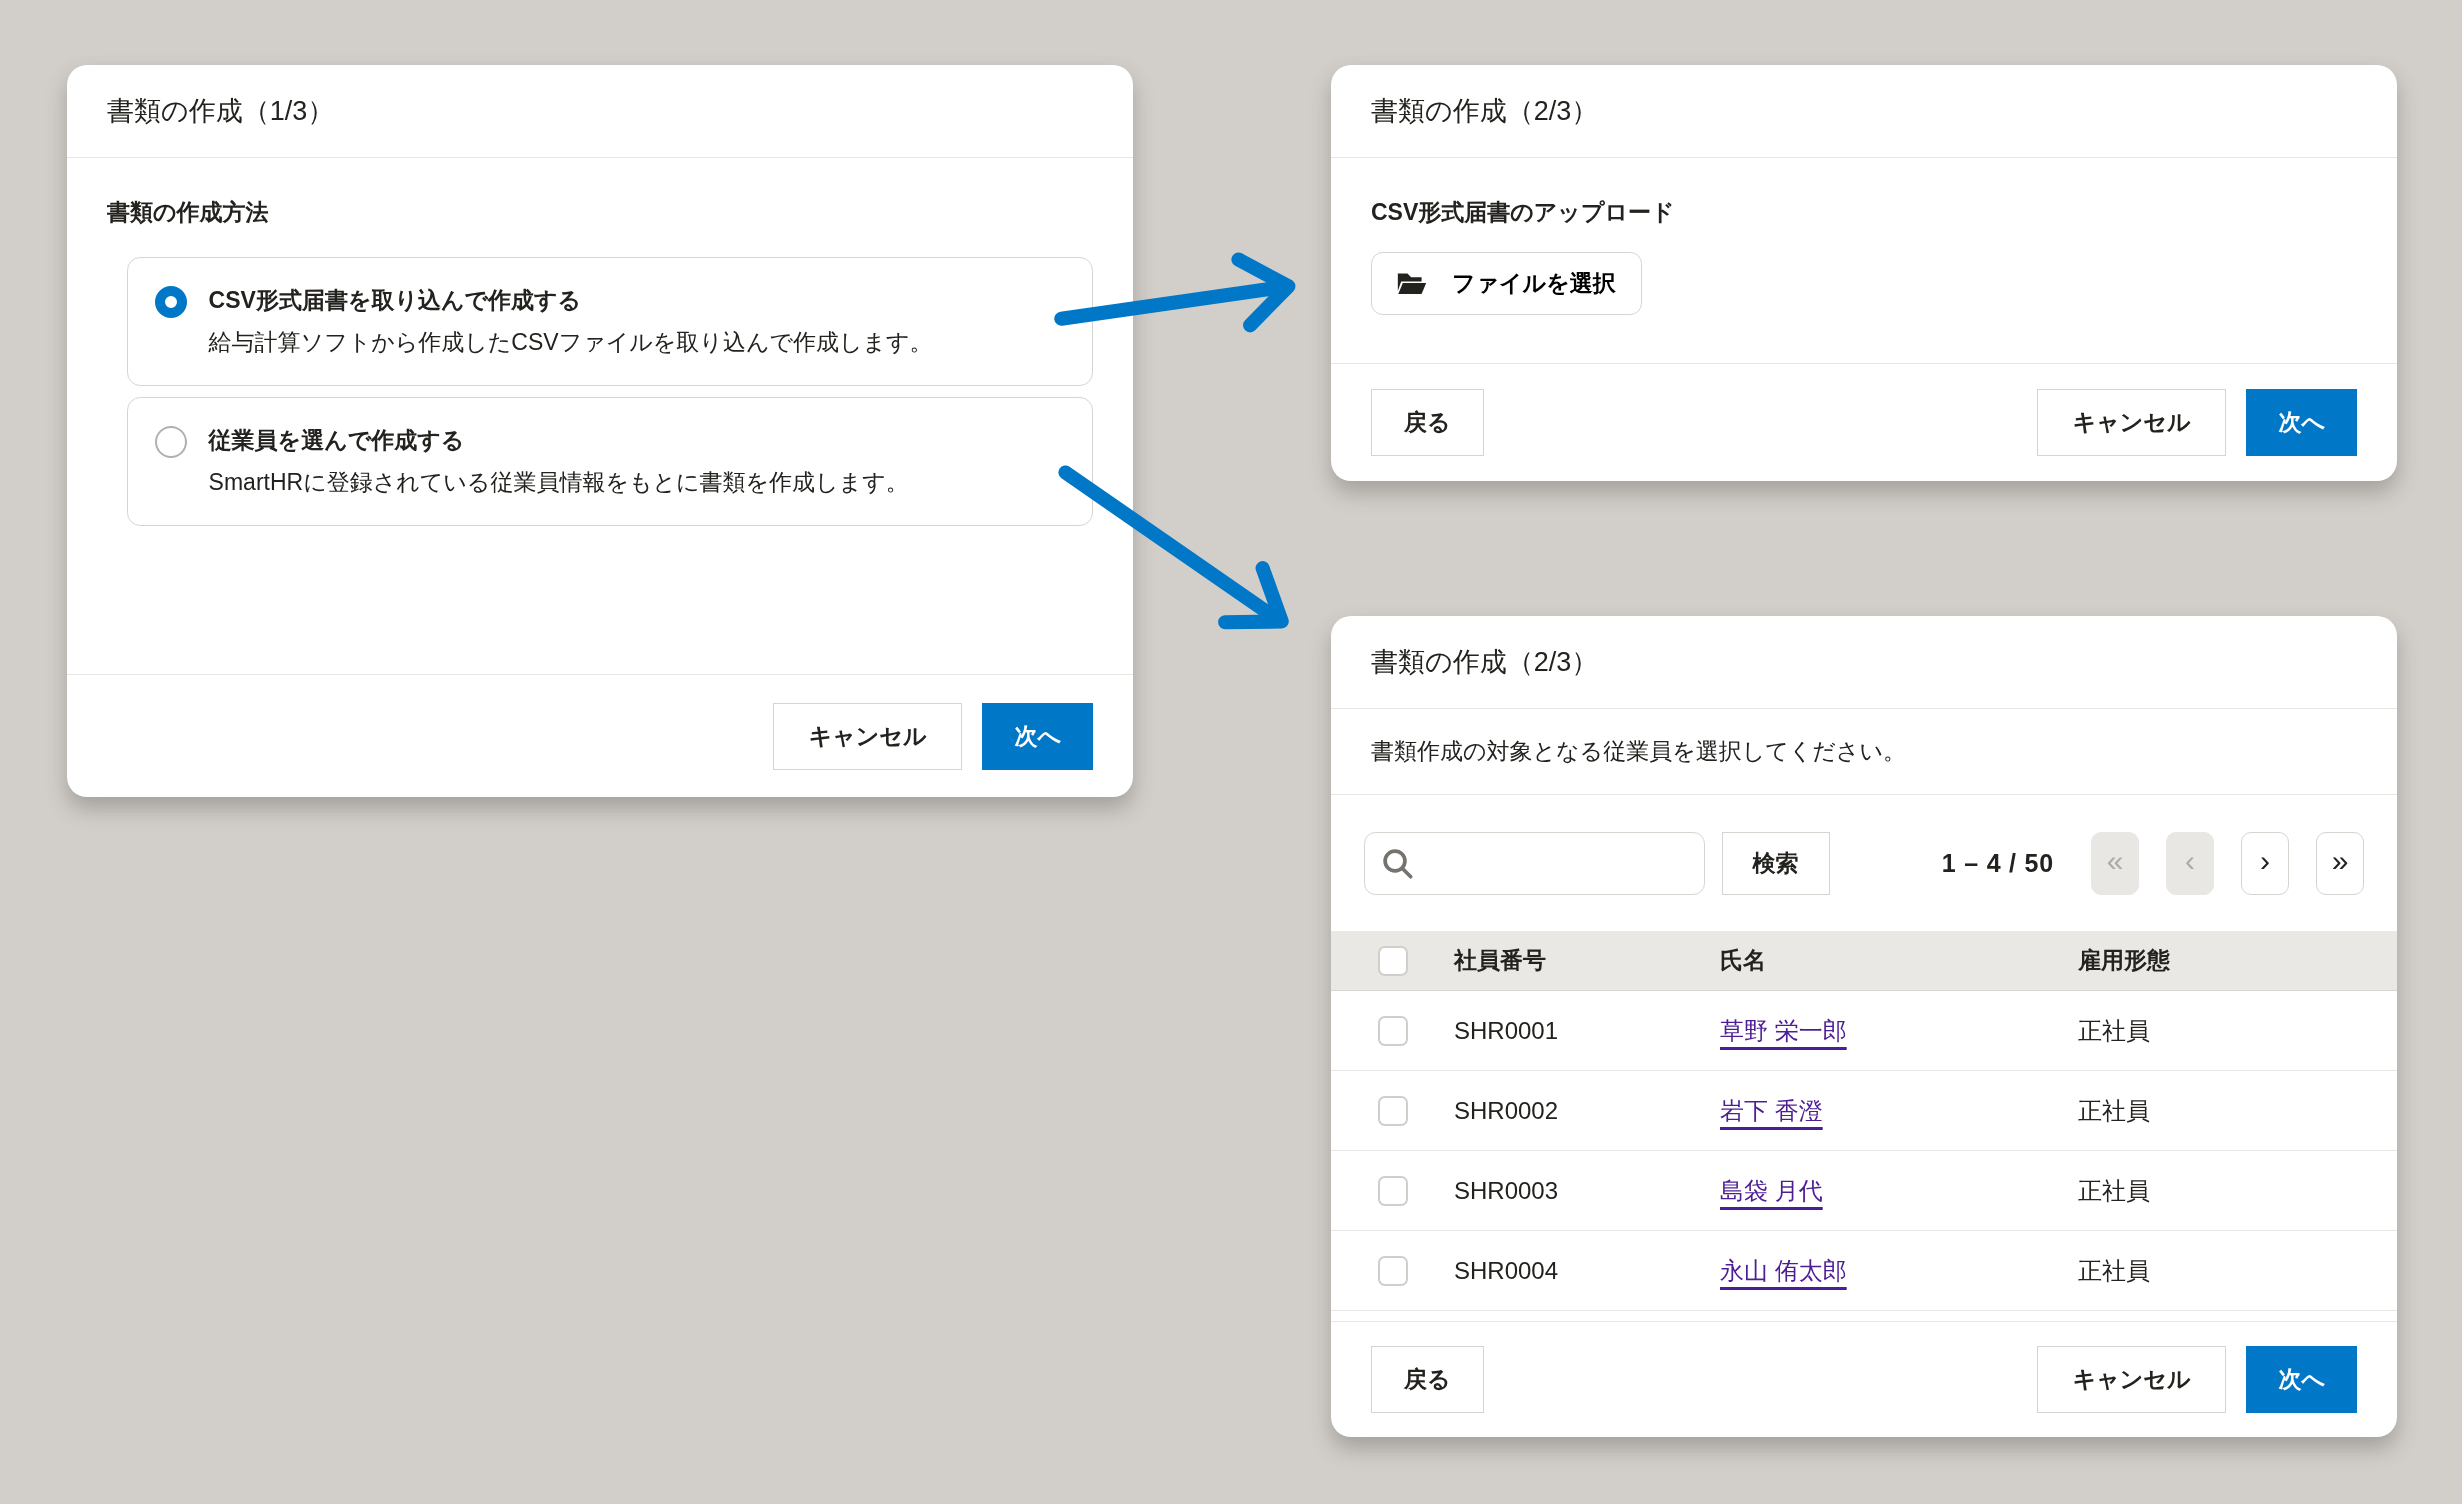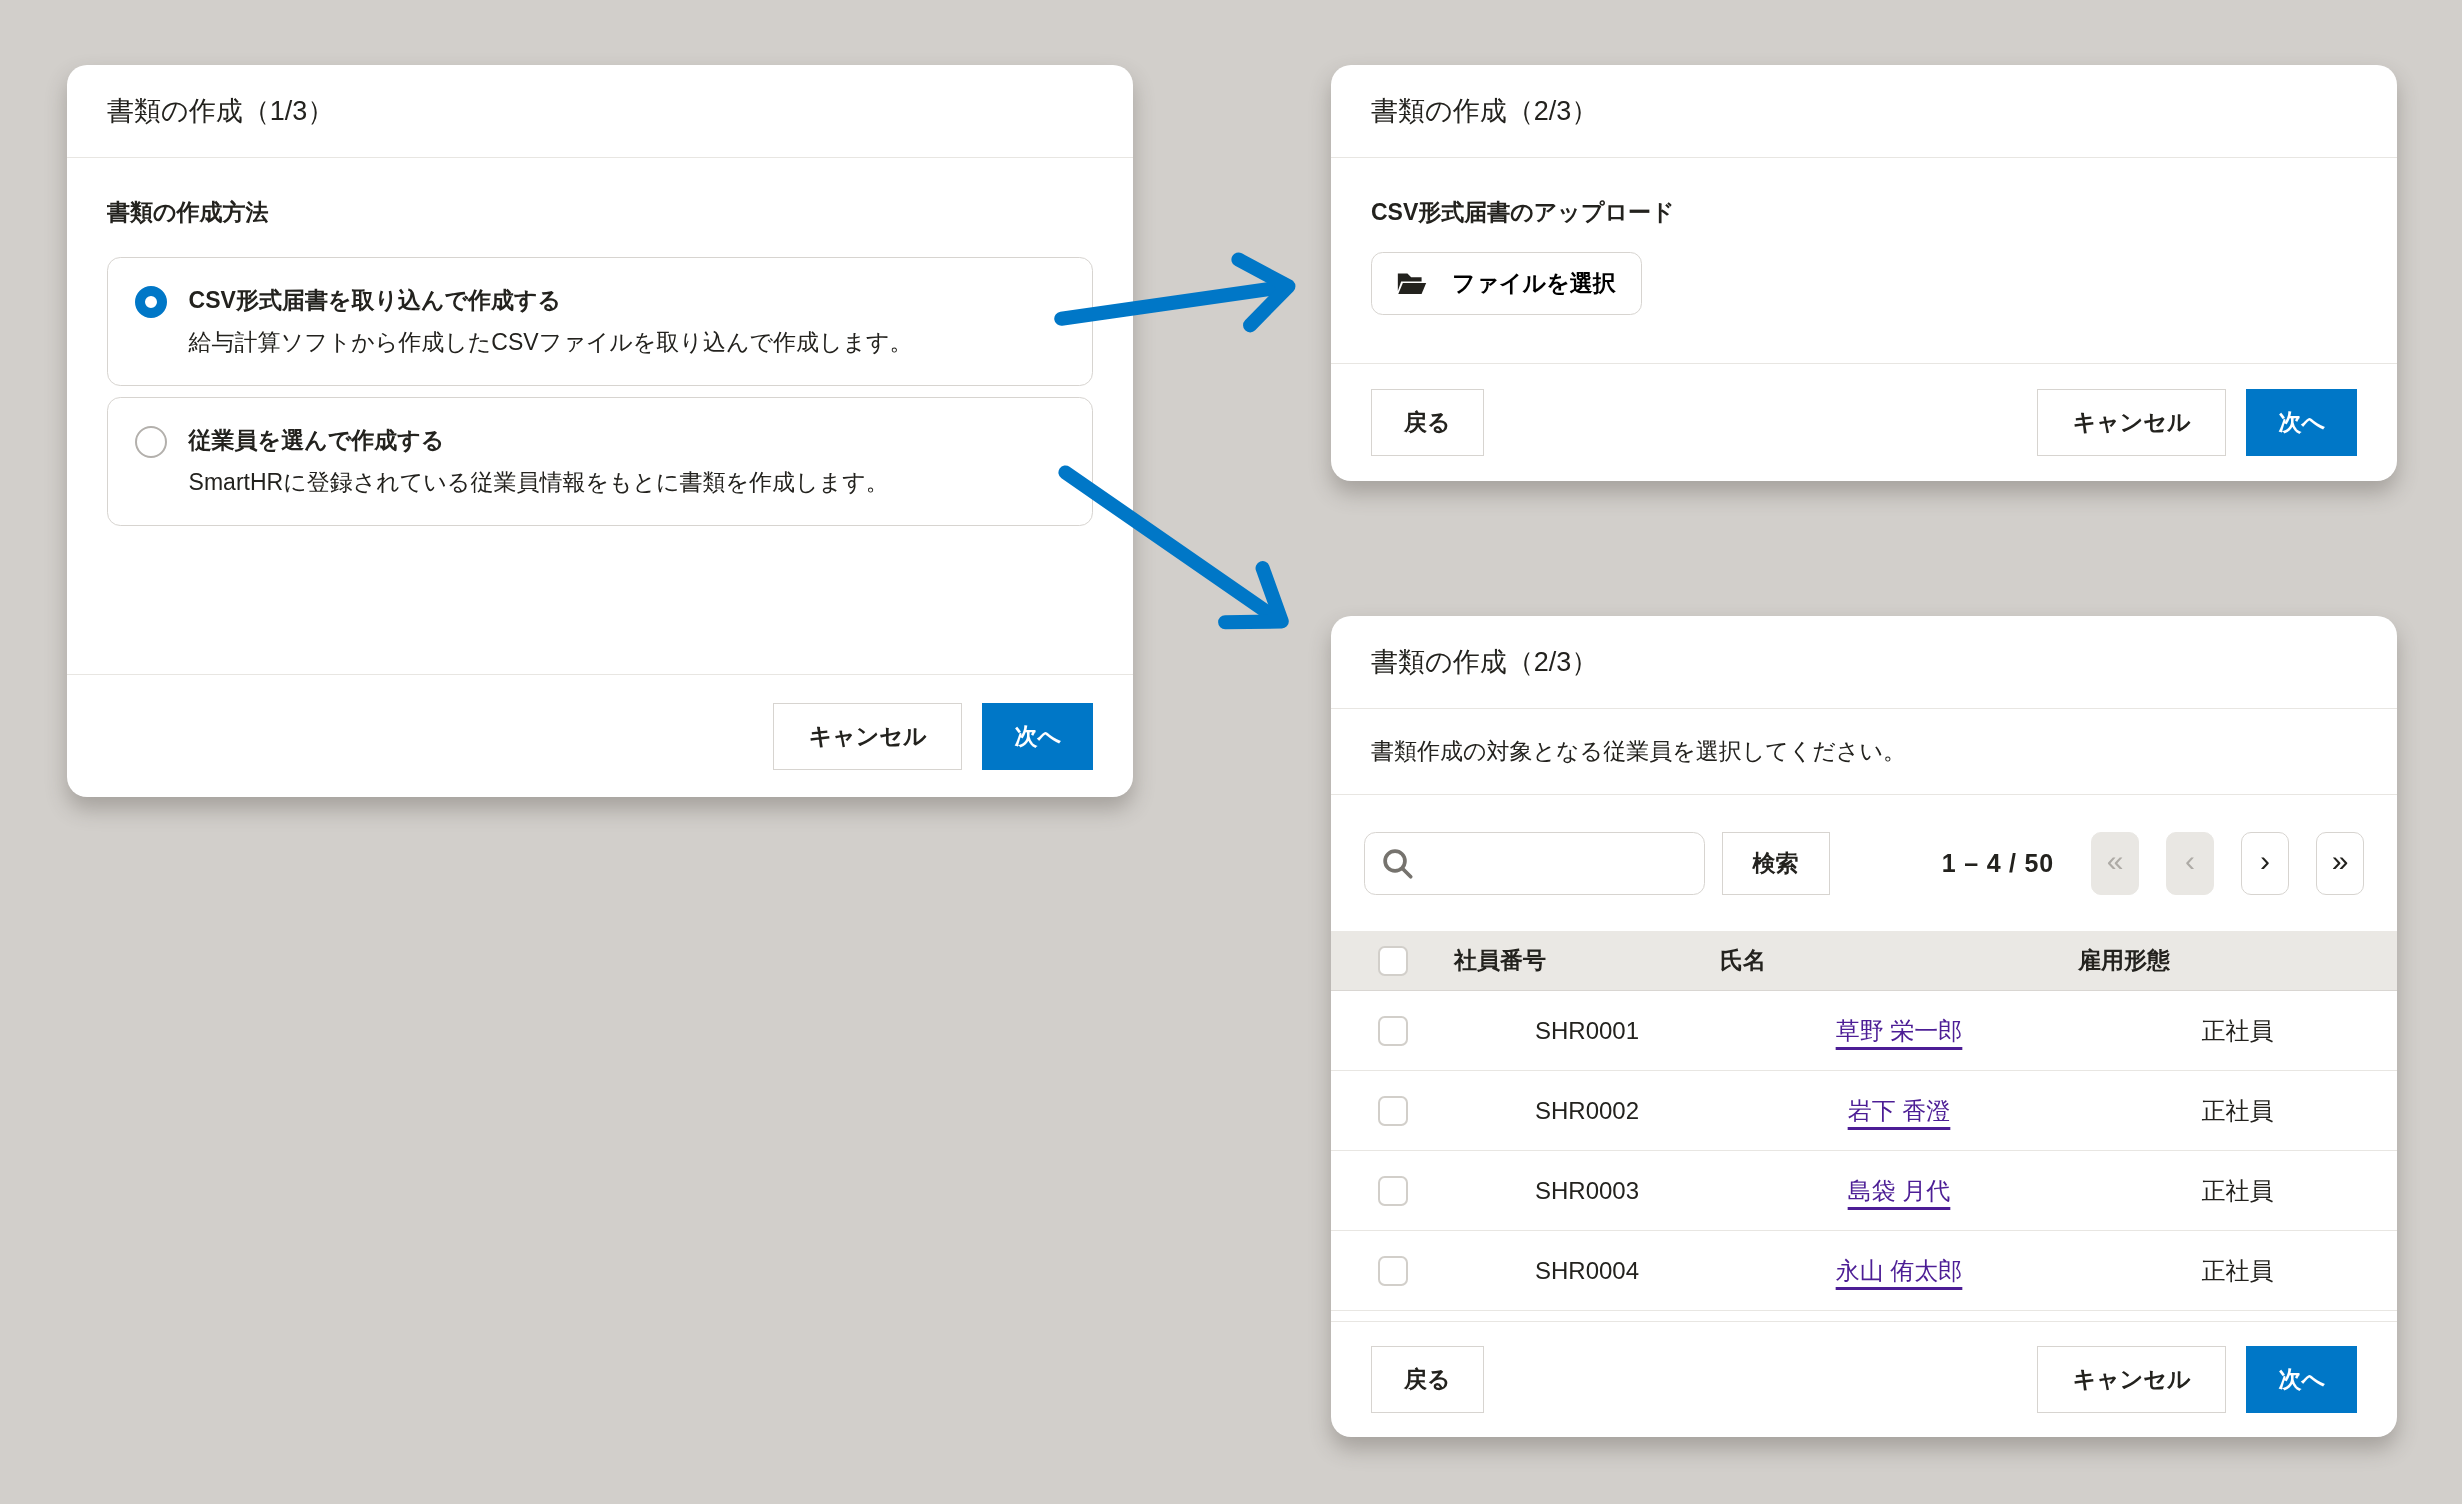--- a/index.html
+++ b/index.html
@@ -45,21 +45,21 @@
   .spacer { flex:1; }
 
   
   .dialog1 { left:67px; top:65px; width:1066px; height:732px; }
   .d1-body { height:426px; flex:none; padding:38px 40px 0; }
   .field-label { font-size:23px; font-weight:bold; line-height:33px; }
   .options-group { margin-top:28px; }
   .option {
     display:flex; gap:21.6px;
     border:1.7px solid #d7d4d0; border-radius:13.3px;
-    padding:25px 27px; background:#fff;
+    padding:25px 27px; background:#fff;margin-left:20px;
   }
   .option + .option { margin-top:11.6px; }
   .radio {
     width:32px; height:32px; border-radius:50%;
     border:2.5px solid #b3b0ac; background:#fff;
     flex:none; margin-top:2.5px;
   }
   .radio.checked { border:10px solid #0077c7; }
   .option-label { font-size:23px; font-weight:bold; line-height:35px; }
   .option-desc  { font-size:23px; line-height:35px; margin-top:6.7px; }
@@ -105,21 +105,21 @@
     font-family:inherit; padding-bottom:5px;
   }
   .page-btn.disabled { background:#e9e7e3; border-color:#e9e7e3; color:#aeaba6; cursor:default; }
 
   .grid-cols { display:grid; grid-template-columns:76px 266px 358px 1fr; align-items:center; padding-left:47px; }
   .thead {
     height:60px; flex:none;
     background:#eae8e4; border-bottom:1.7px solid #d9d6d2;
     font-size:23px; font-weight:bold;
   }
-  .trow { height:80px; flex:none; border-bottom:1.7px solid #e8e6e2; font-size:24px;text-align:center; }
+  .trow { height:80px; flex:none; border-bottom:1.7px solid #e8e6e2; font-size:24px; }
   .checkbox {
     width:30px; height:30px;
     border:2.5px solid #d2cfca; border-radius:6.7px; background:#fff;
     cursor:pointer;
   }
   .link {
     color:#4c1d95; cursor:pointer;
     text-decoration:underline;
     text-decoration-thickness:2.5px;
     text-underline-offset:8.3px;

